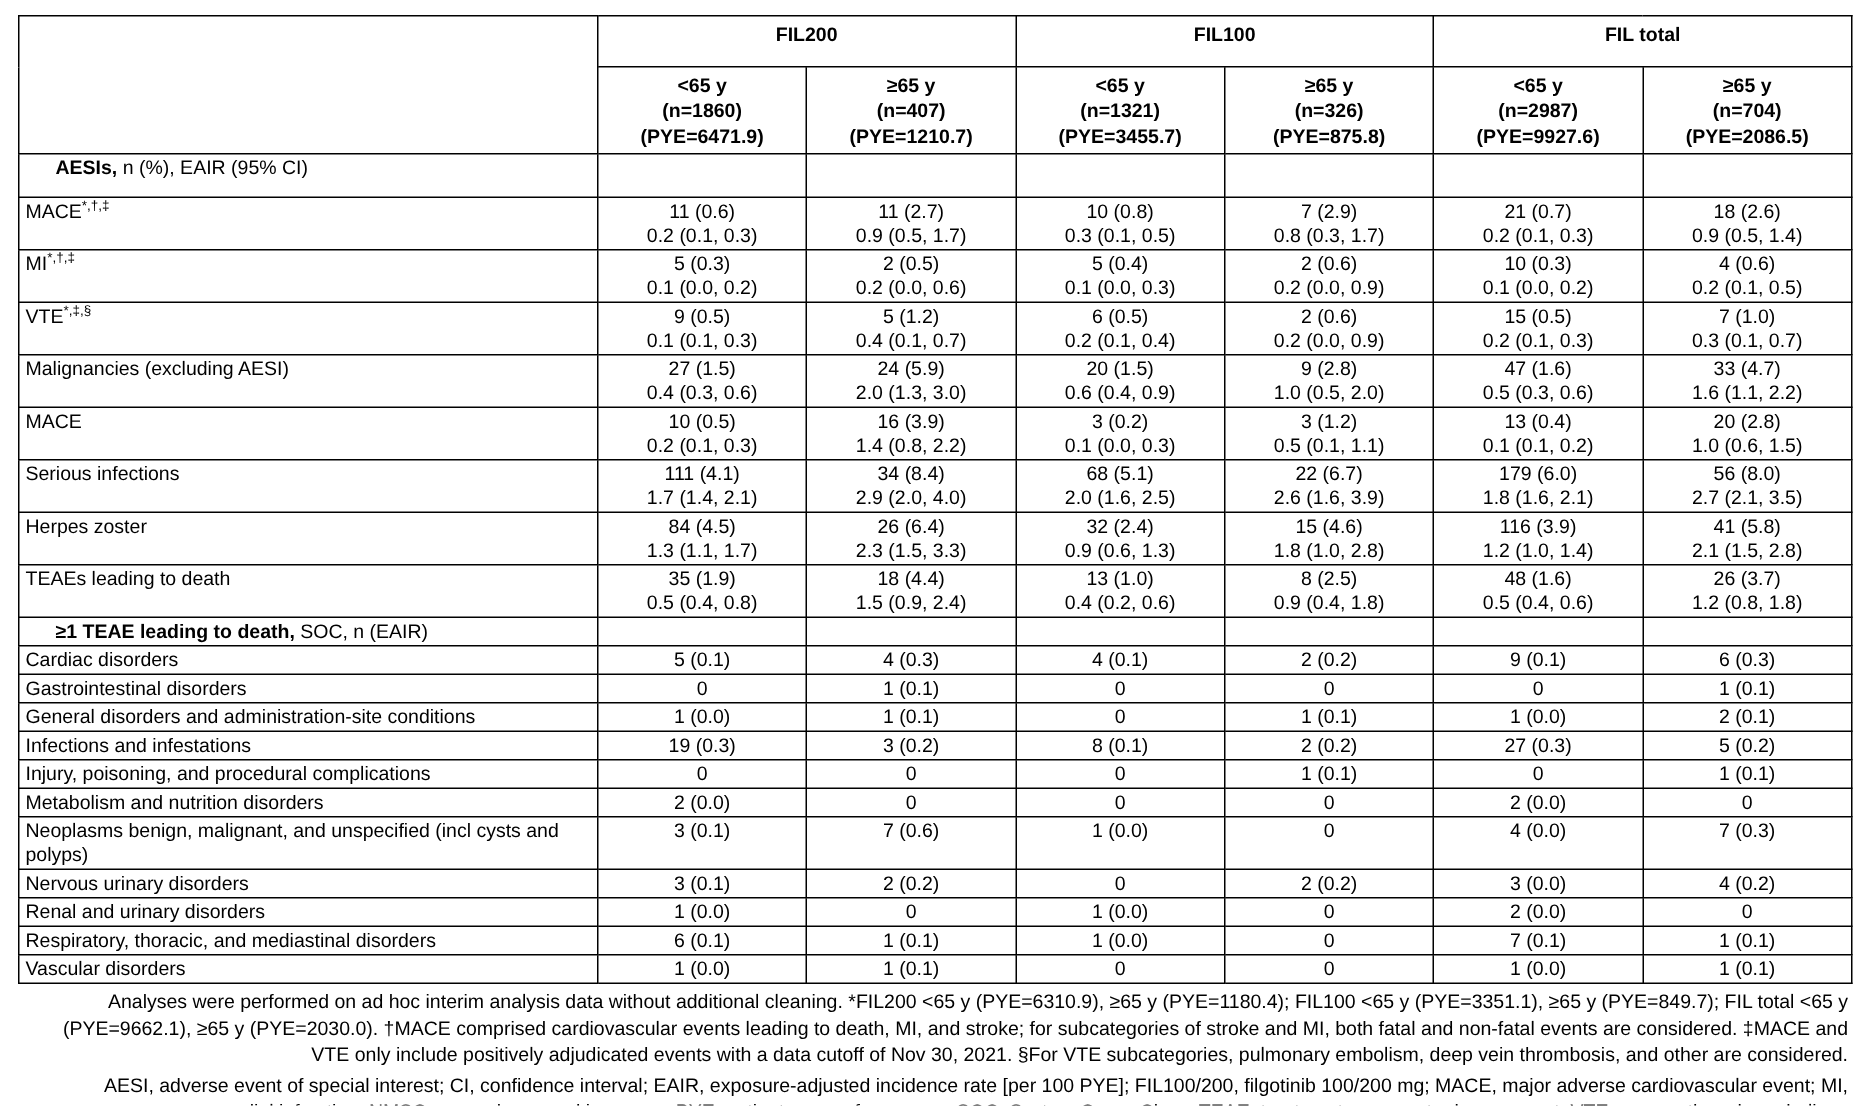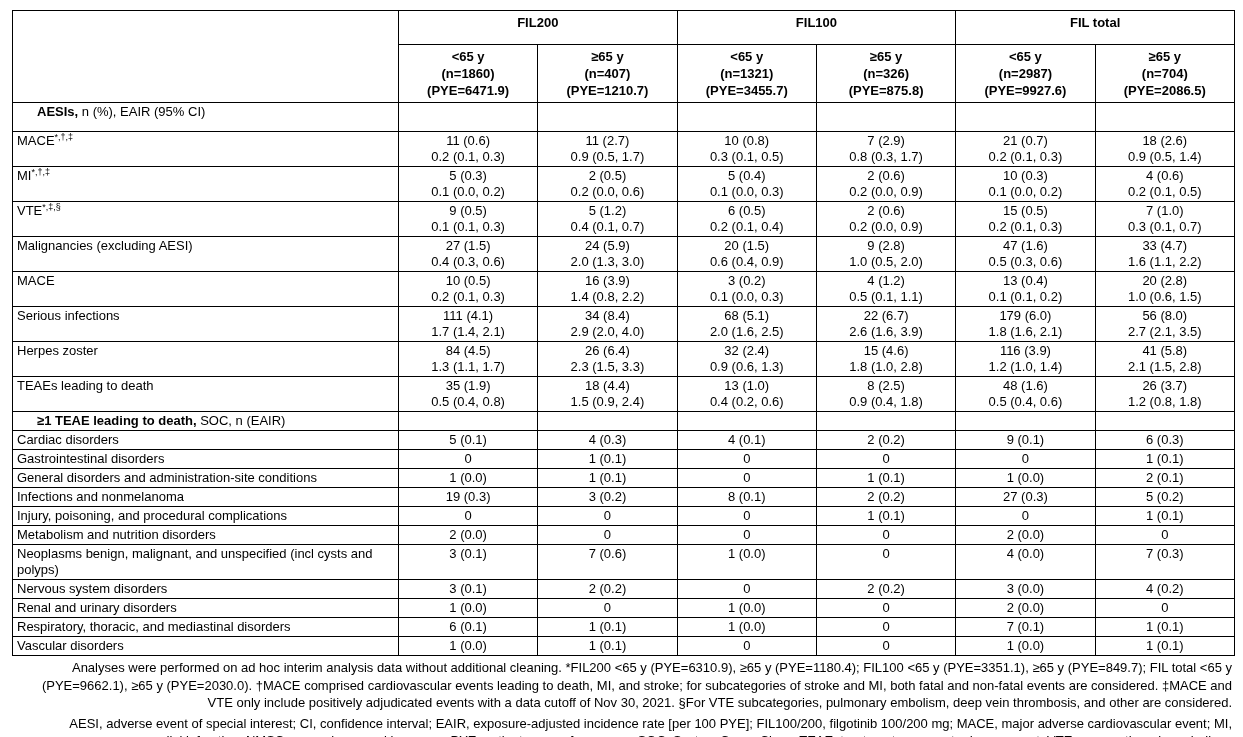--- a/index.html
+++ b/index.html
@@ -203,21 +203,21 @@
           </td>
           <td class="data-cell">
             <div>16 (3.9)</div>
             <div>1.4 (0.8, 2.2)</div>
           </td>
           <td class="data-cell">
             <div>3 (0.2)</div>
             <div>0.1 (0.0, 0.3)</div>
           </td>
           <td class="data-cell">
-            <div>4 (1.2)</div>
+            <div>3 (1.2)</div>
             <div>0.5 (0.1, 1.1)</div>
           </td>
           <td class="data-cell">
             <div>13 (0.4)</div>
             <div>0.1 (0.1, 0.2)</div>
           </td>
           <td class="data-cell">
             <div>20 (2.8)</div>
             <div>1.0 (0.6, 1.5)</div>
           </td>
@@ -369,21 +369,21 @@
             <div>1 (0.1)</div>
           </td>
           <td class="data-cell">
             <div>1 (0.0)</div>
           </td>
           <td class="data-cell">
             <div>2 (0.1)</div>
           </td>
         </tr>
         <tr>
-          <td class="label-cell"><span>Infections and nonmelanoma</span></td>
+          <td class="label-cell"><span>Infections and infestations</span></td>
           <td class="data-cell">
             <div>19 (0.3)</div>
           </td>
           <td class="data-cell">
             <div>3 (0.2)</div>
           </td>
           <td class="data-cell">
             <div>8 (0.1)</div>
           </td>
           <td class="data-cell">
@@ -453,21 +453,21 @@
             <div>0</div>
           </td>
           <td class="data-cell">
             <div>4 (0.0)</div>
           </td>
           <td class="data-cell">
             <div>7 (0.3)</div>
           </td>
         </tr>
         <tr>
-          <td class="label-cell"><span>Nervous system disorders</span></td>
+          <td class="label-cell"><span>Nervous urinary disorders</span></td>
           <td class="data-cell">
             <div>3 (0.1)</div>
           </td>
           <td class="data-cell">
             <div>2 (0.2)</div>
           </td>
           <td class="data-cell">
             <div>0</div>
           </td>
           <td class="data-cell">

